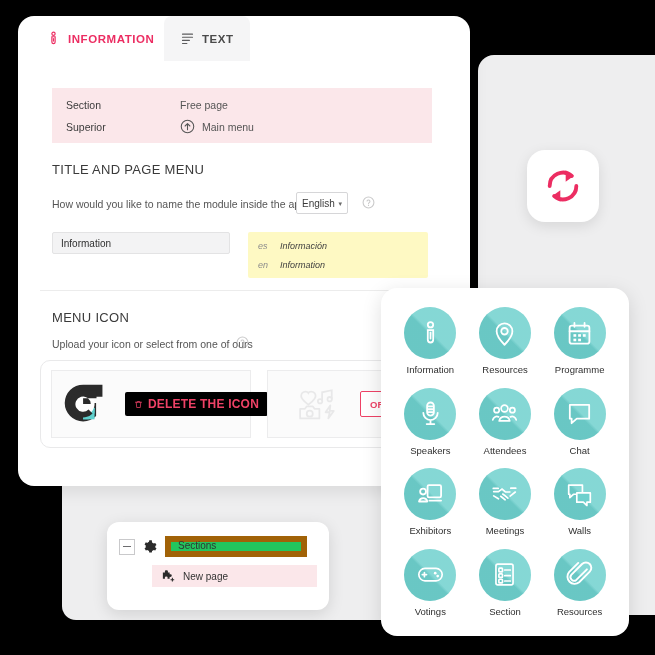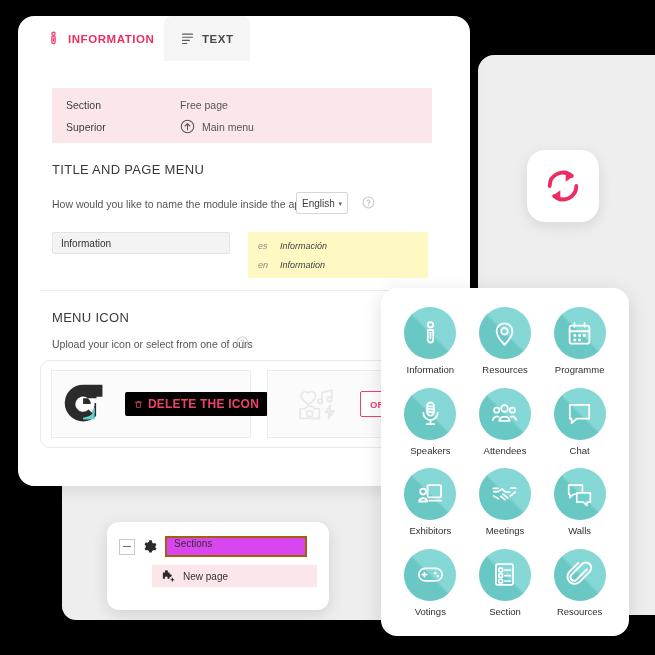--- a/index.html
+++ b/index.html
@@ -156,22 +156,22 @@
   .tree-row.r1{left:12px;top:14px;gap:8px;}
   .tree-row.r2{left:45px;top:43px;width:165px;height:22px;background:#fbe7ea;padding-left:9px;box-sizing:border-box;gap:8px;}
   .collapse-box{
     width:14px;height:14px;border:1px solid #c9c9cb;background:#fff;
     display:flex;align-items:center;justify-content:center;cursor:pointer;flex:none;
   }
   .collapse-box i{display:block;width:8px;height:1.4px;background:#6d6d6f;}
   .gear-ico{width:14px;height:14px;flex:none;}
   .puzzle-ico{width:14px;height:14px;flex:none;}
   .tree-field{
-    width:142px;height:21px;border:2px solid #a16207;background:#d946ef;
-    display:flex;align-items:flex-start;padding-left:7px;box-sizing:border-box;
+    width:142px;height:21px;border:6px solid #a16207;background:#22c55e;
+    display:flex;align-items:flex-end;padding-left:7px;box-sizing:border-box;
     font-size:10px;color:#333;cursor:text;
   }
   .tree-lbl{font-size:10px;color:#333;}
 </style>
 </head>
 <body>
 
 <div class="stage">
 
   <div class="gray-panel"></div>

